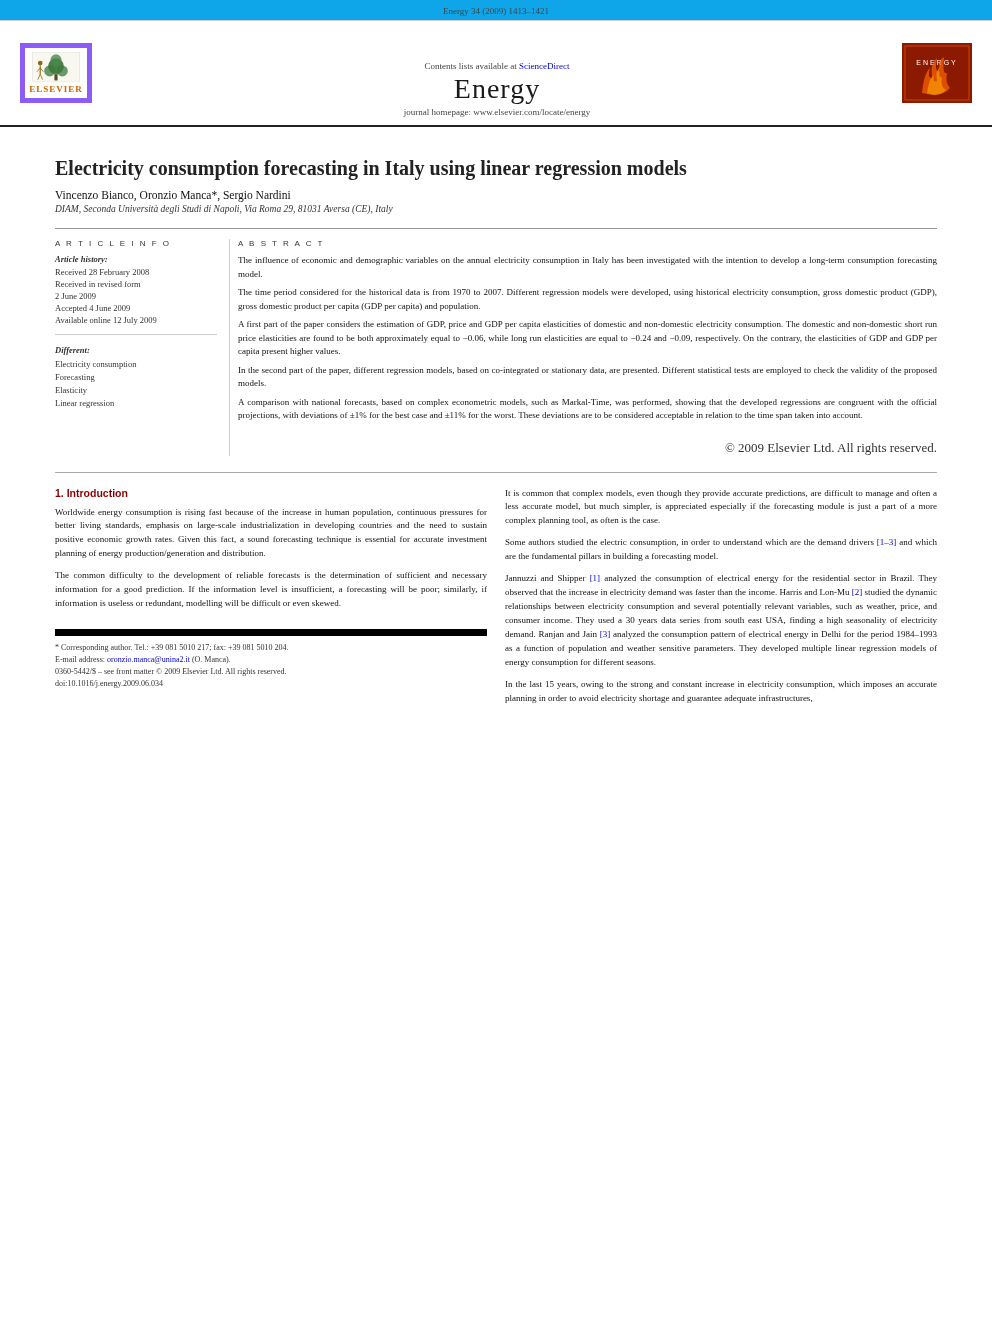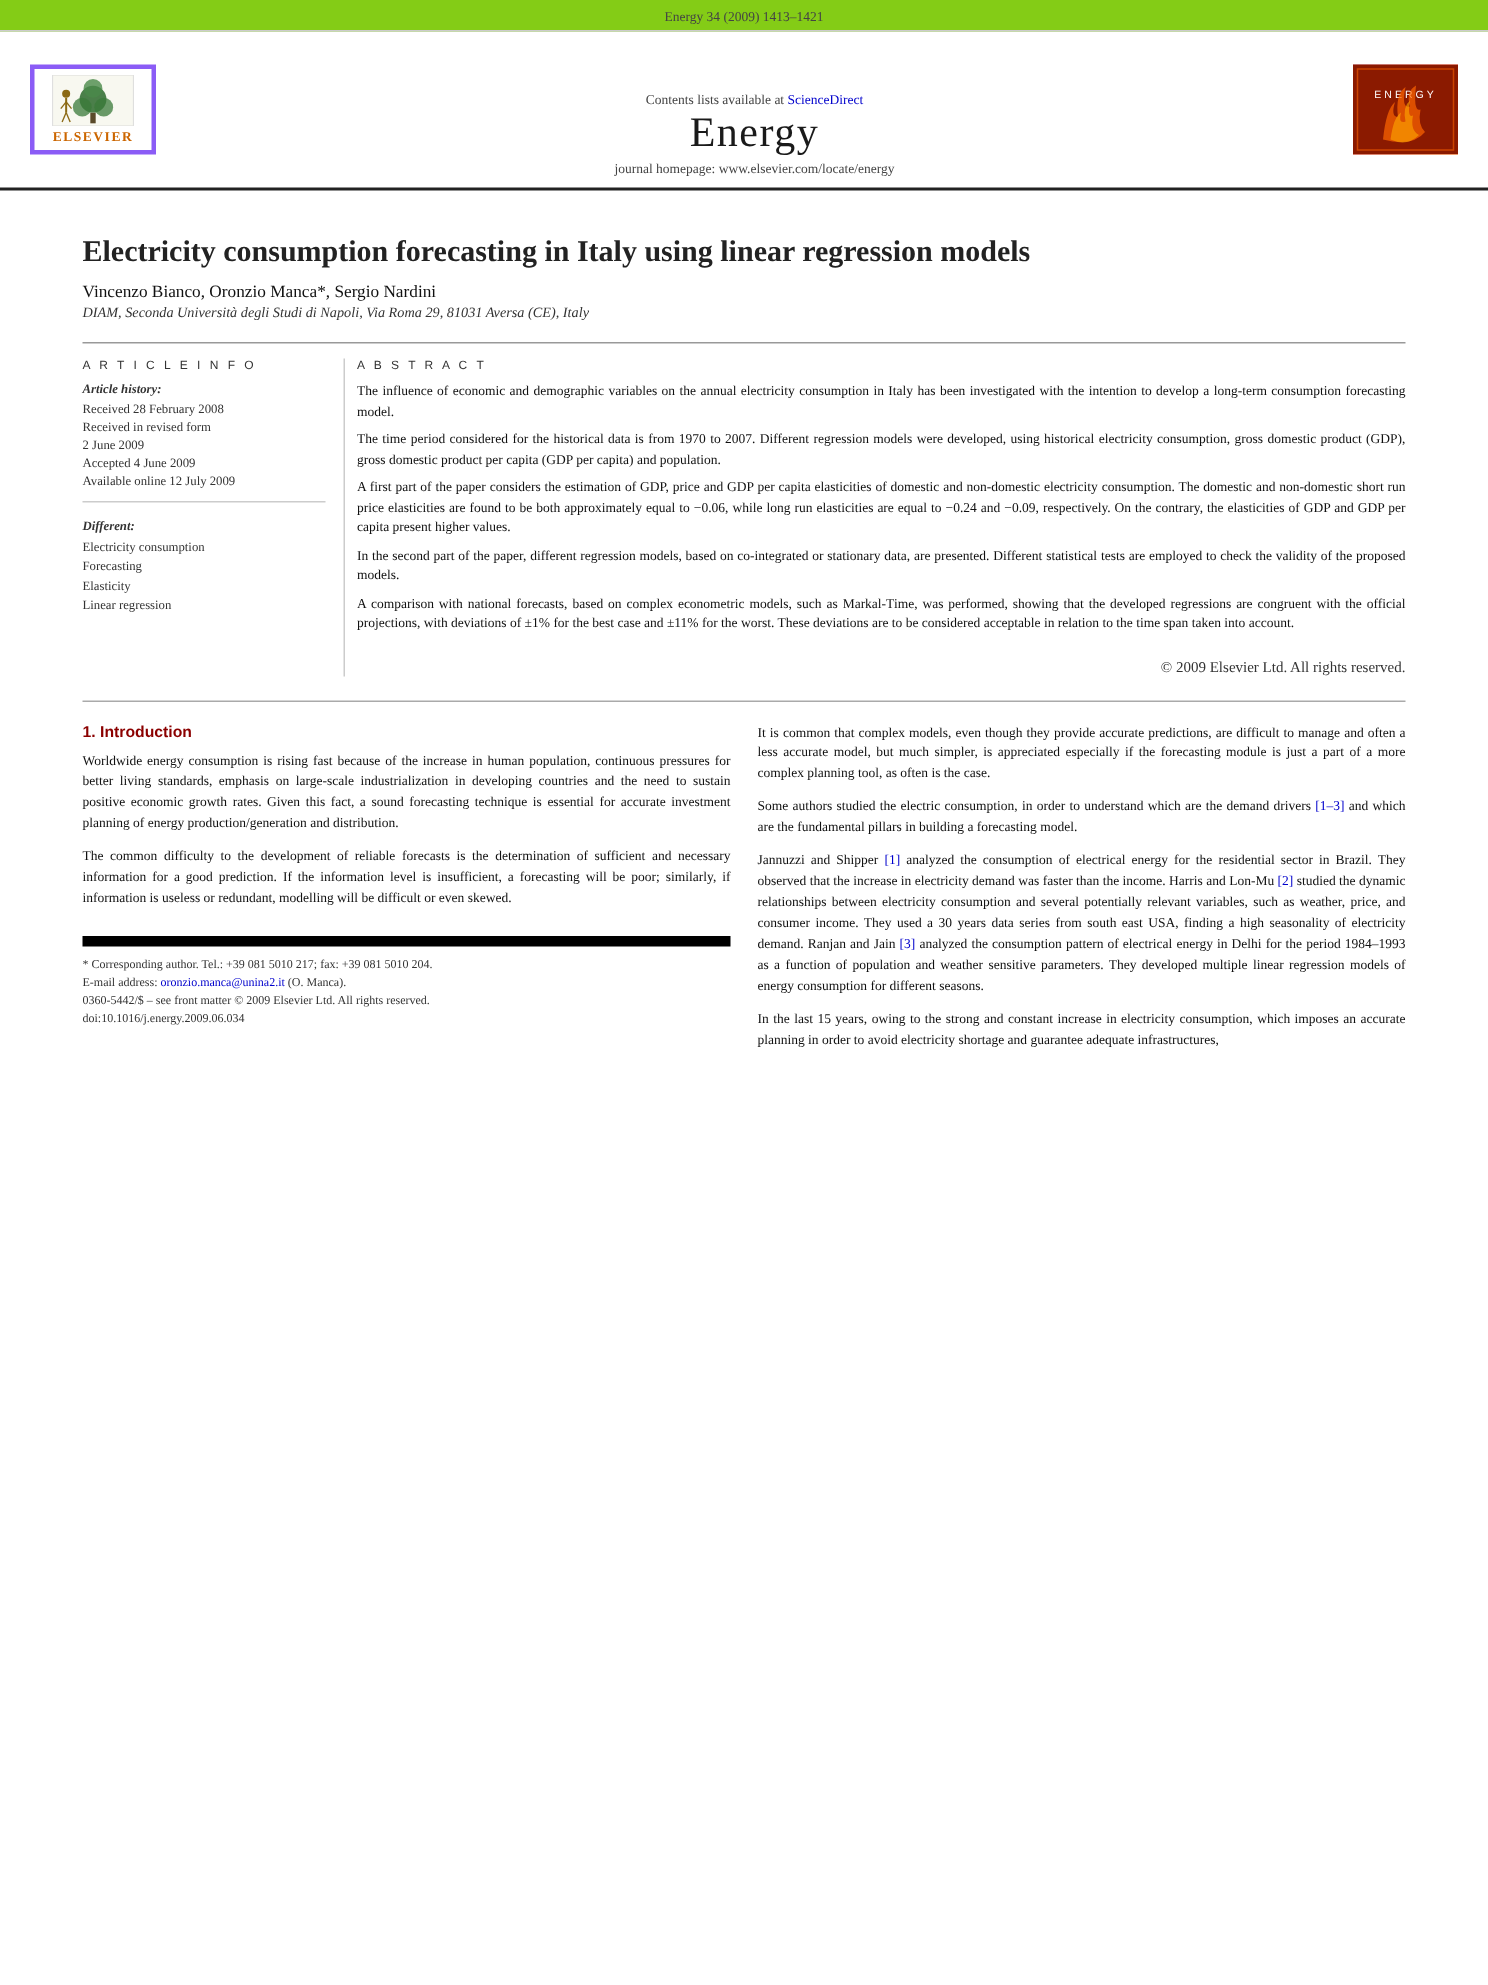--- a/index.html
+++ b/index.html
@@ -7,21 +7,21 @@
       background: #fff;
       font-family: 'Times New Roman', Times, serif;
       font-size: 10px;
       color: #000;
       width: 992px;
       min-height: 1323px;
     }
 
     
     .top-bar {
-      background: #84cc16;
+      background: #0ea5e9;
       text-align: center;
       padding: 6px 0 4px 0;
       font-size: 9px;
       color: #444;
       border-bottom: 1px solid #ccc;
     }
 
     
     .journal-header {
       display: flex;
@@ -52,23 +52,23 @@
       display: flex;
       align-items: center;
       justify-content: center;
       flex-shrink: 0;
       position: relative;
       overflow: hidden;
     }
 
     
     .elsevier-svg {
-      width: 84px;
+      width: 72px;
       height: 60px;
-      border: 3px solid #8b5cf6;
+      border: 5px solid #8b5cf6;
       display: flex;
       flex-direction: column;
       align-items: center;
       justify-content: flex-end;
       padding: 4px;
     }
     .elsevier-label {
       font-size: 9px;
       color: #cc6600;
       font-weight: bold;
@@ -159,21 +159,21 @@
 
     
     .abstract-para {
       font-size: 9px;
       line-height: 1.5;
       color: #111;
       margin-bottom: 5px;
       text-align: justify;
     }
     .abstract-copyright {
-      font-size: 10px;
+      font-size: 13px;
       color: #333;
       text-align: right;
       margin-top: 17px;
     }
 
     
     .divider {
       border: none;
       border-top: 1px solid #aaa;
       margin: 0 0 14px 0;

